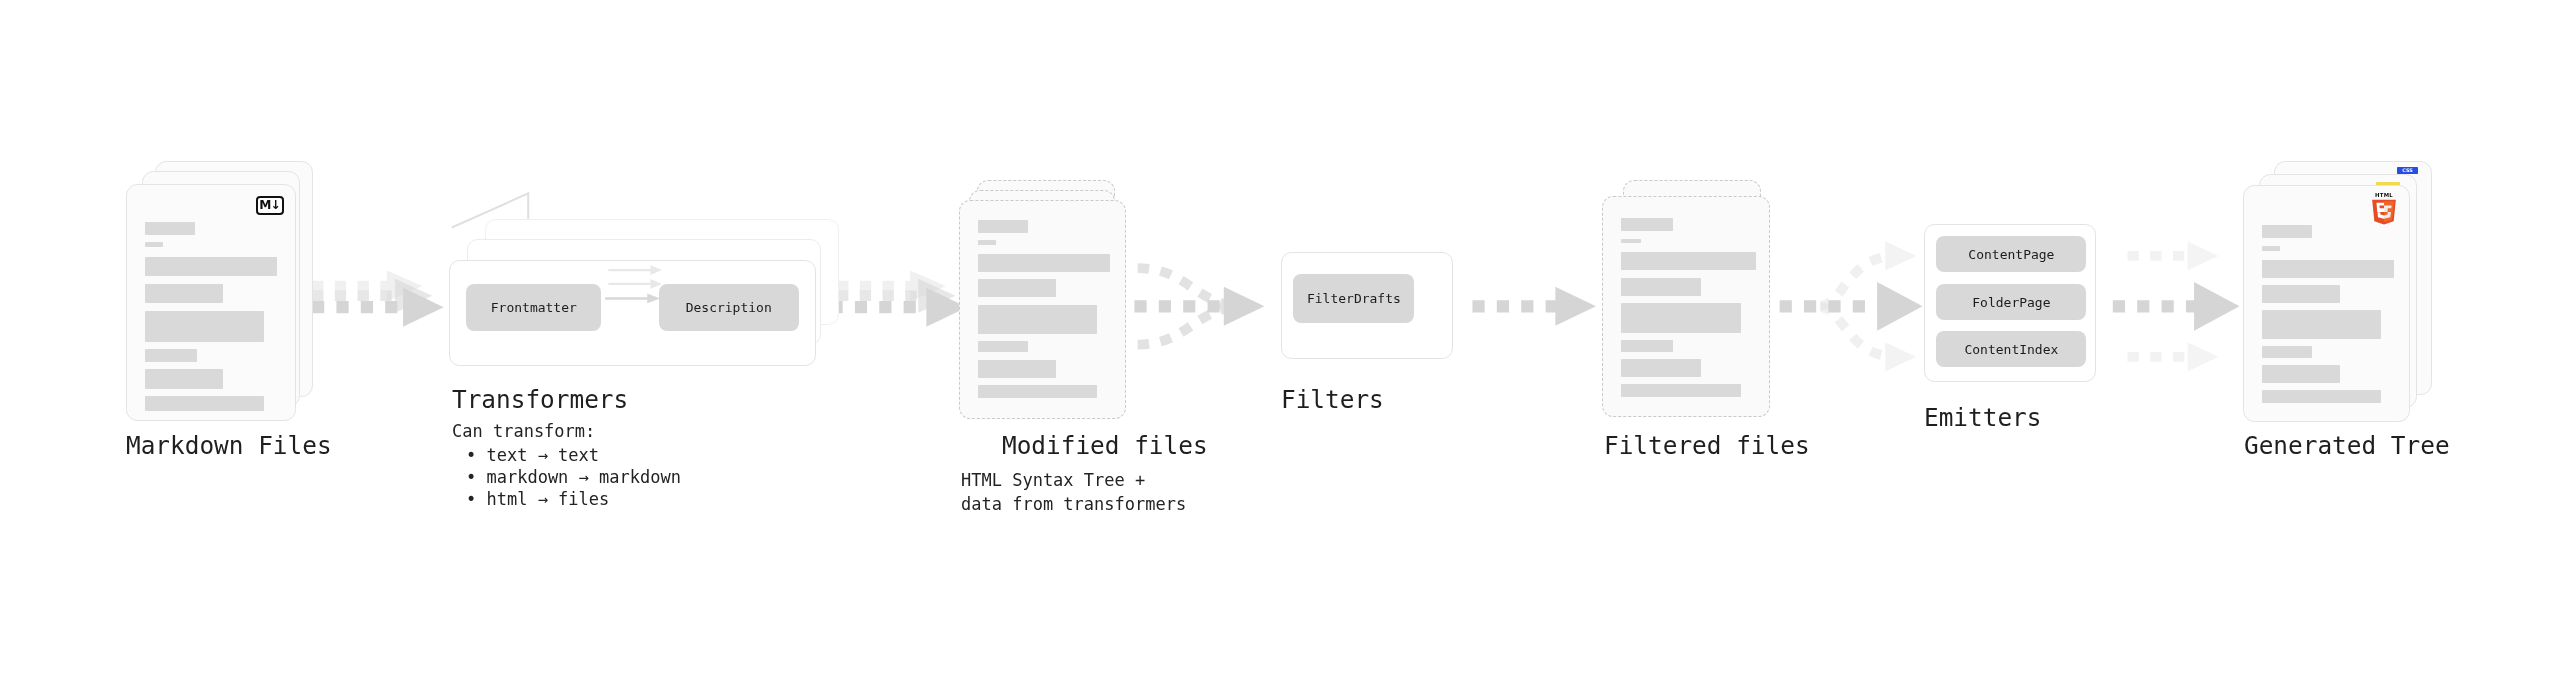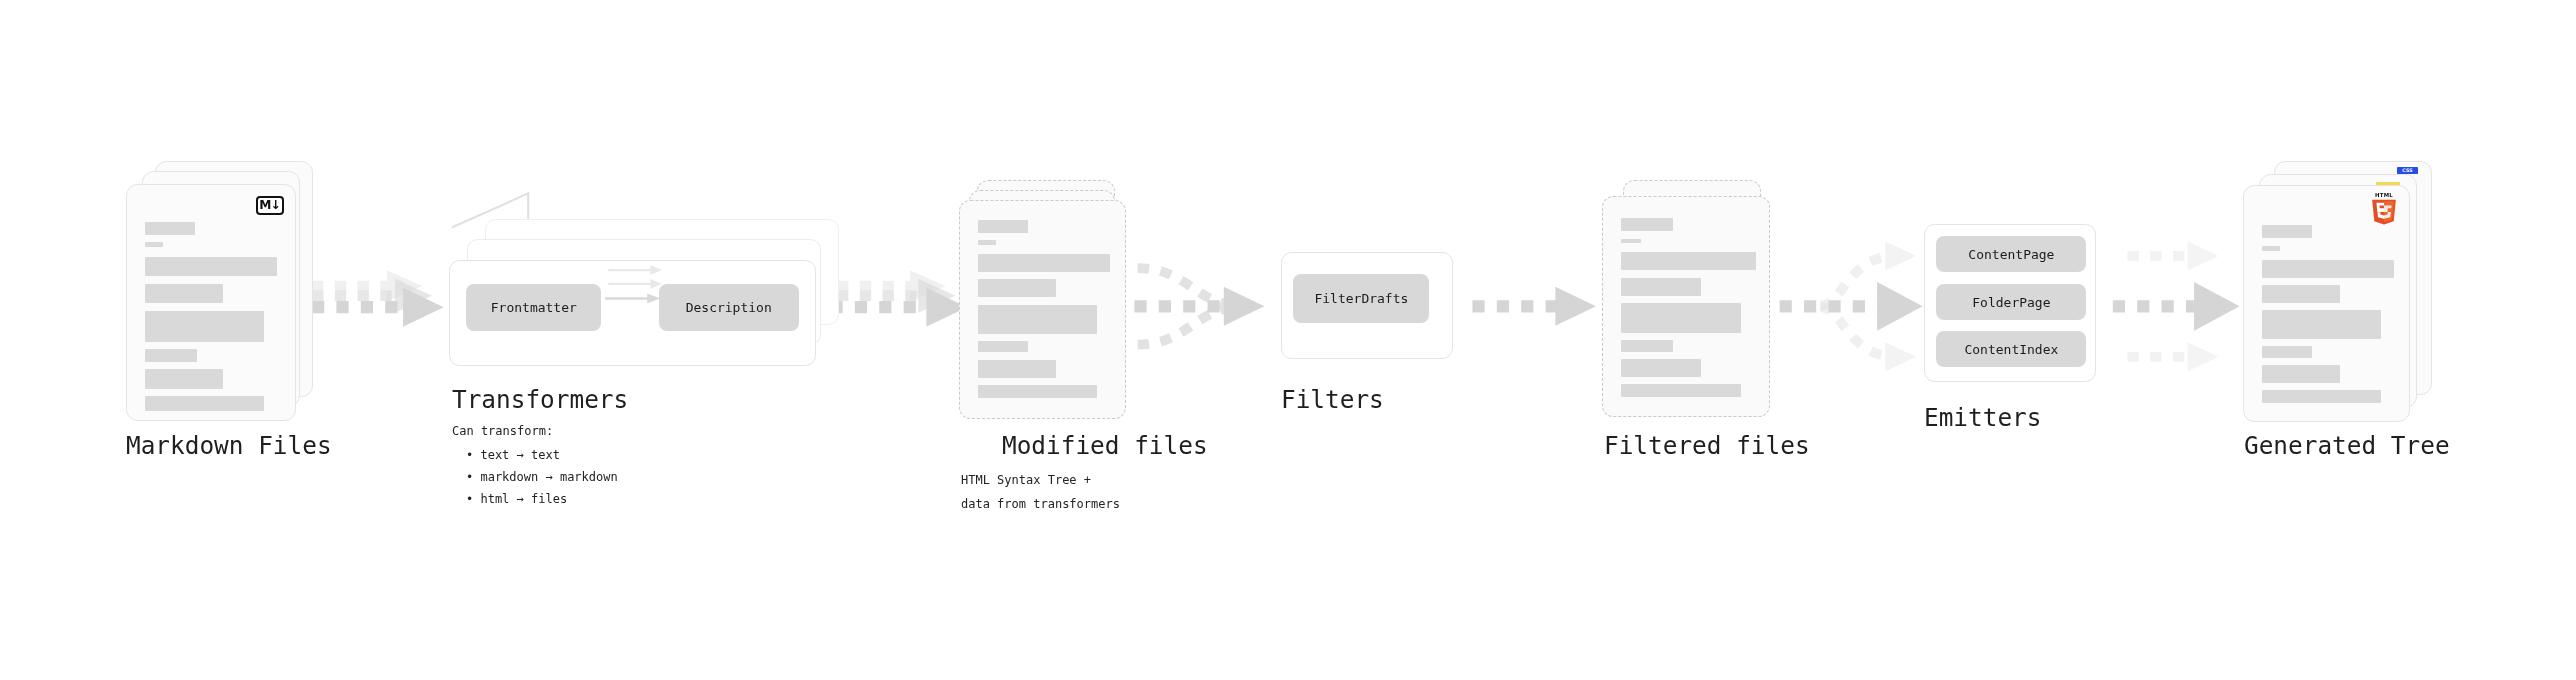--- a/index.html
+++ b/index.html
@@ -24,21 +24,21 @@
     font-family: "DejaVu Sans Mono", "Liberation Mono", monospace;
     font-size: 24.4px;
     font-weight: 400;
     color: #1f1f1f;
     letter-spacing: 0px;
     white-space: nowrap;
   }
   .stage-desc {
     position: absolute;
     font-family: "DejaVu Sans Mono", "Liberation Mono", monospace;
-    font-size: 12px;
+    font-size: 17px;
     line-height: 23.6px;
     color: #232323;
     white-space: pre;
   }
   .note-label {
     position: absolute;
     font-family: "DejaVu Sans Mono", "Liberation Mono", monospace;
     font-size: 17px;
     color: #000000;
     white-space: nowrap;
@@ -283,21 +283,21 @@
         <div class="bar" style="width:78px;height:18px;"></div>
         <div class="bar" style="width:119px;height:13px;"></div>
       </div>
     </div>
   </div>
   <div class="stage-title" style="left:1002px; top:431px;">Modified files</div>
   <div class="stage-desc" style="left:961px; top:469px;">HTML Syntax Tree +
 data from transformers</div>
 
   <div class="panel" style="left:1281px; top:252px; width:172px; height:107px;">
-    <div class="chip" style="left:11.4px; top:21px; width:136px; height:49px;">FilterDrafts</div>
+    <div class="chip" style="left:11.4px; top:21px; width:121px; height:49px;">FilterDrafts</div>
   </div>
   <div class="stage-title" style="left:1281px; top:385px;">Filters</div>
 
   <div class="doc-stack" style="left:1602px; top:180px; width:187px; height:260px;">
     <div class="doc dashed" style="left:21px; top:0px; width:138px; height:221px;"></div>
     <div class="doc dashed" style="left:0px; top:16.3px; width:168px; height:221px;">
       <div class="doc-body" style="top:21px;">
         <div class="bar" style="width:52px;height:13px;"></div>
         <div class="bar" style="width:19.5px;height:4.9px;margin-bottom:9px;"></div>
         <div class="bar" style="width:135px;height:18px;"></div>

